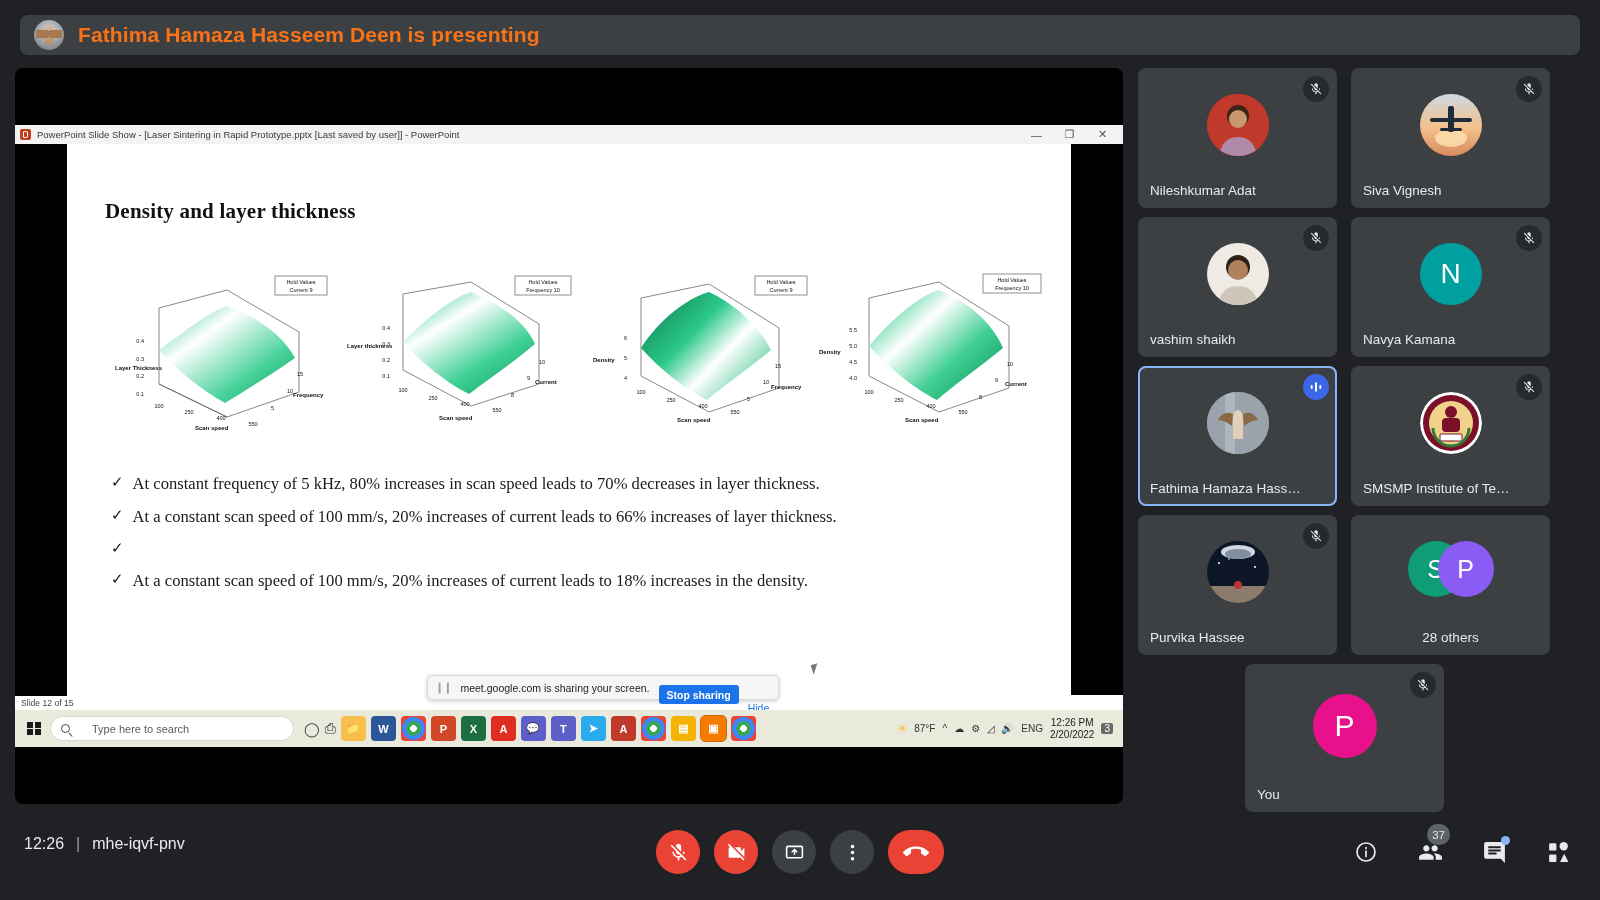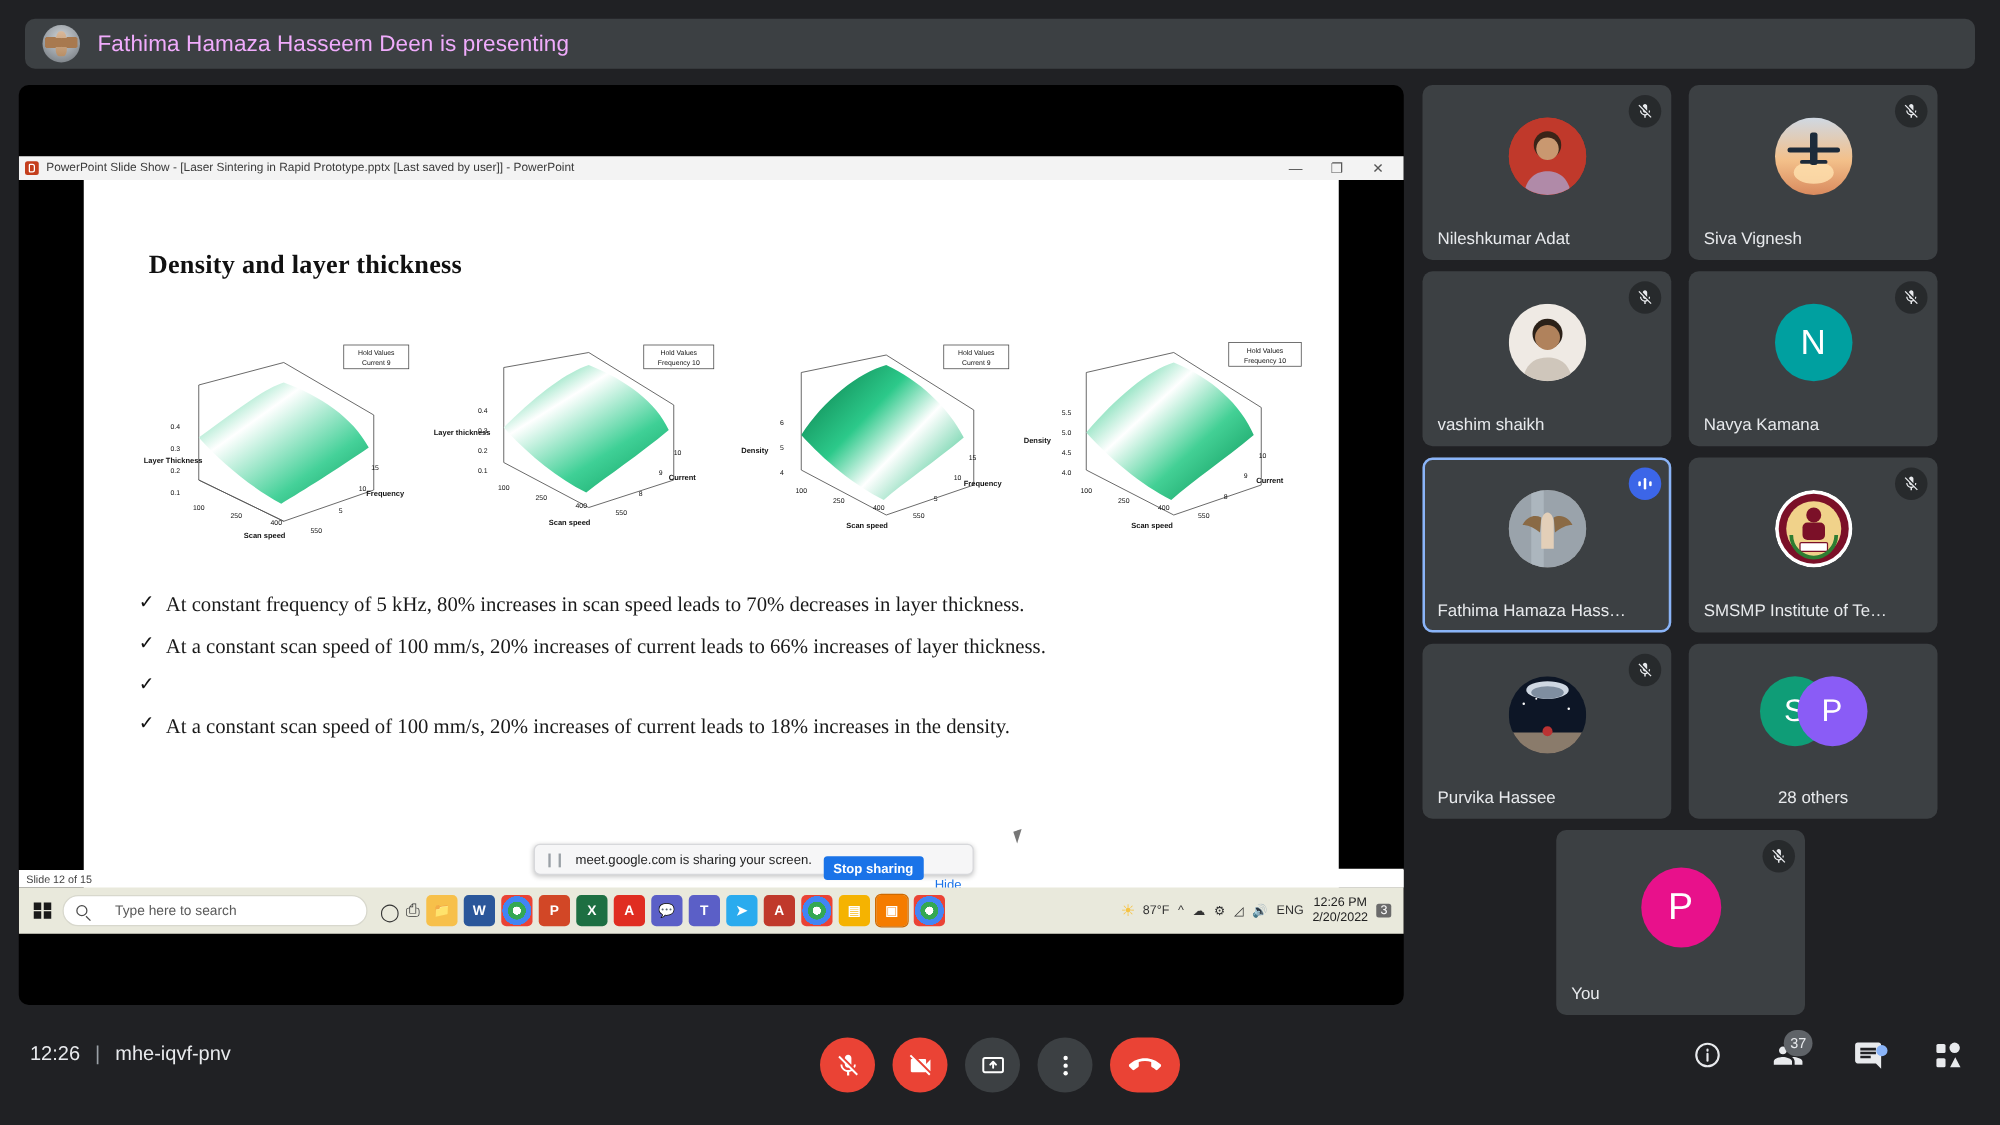--- a/index.html
+++ b/index.html
@@ -30,21 +30,21 @@
     background: linear-gradient(180deg,#d9b89a,#b98f66);
     border-radius: 40% 40% 30% 30%;
   }
   .present-avatar::after {
     content:""; position:absolute; left:50%; top:22%;
     width: 26px; height: 14px; transform: translateX(-50%) rotate(0deg);
     background:
       radial-gradient(ellipse at 18% 50%, #a8794f 0 42%, transparent 43%),
       radial-gradient(ellipse at 82% 50%, #a8794f 0 42%, transparent 43%);
   }
-  .present-text { color: #f0abfc; font-size: 18px; letter-spacing: .1px; }
+  .present-text { color: #f97316; font-size: 21px; letter-spacing: .1px; font-weight: bold; }
 
   
   .stage {
     position: absolute; left: 15px; top: 68px;
     width: 1108px; height: 736px;
     background: #000; border-radius: 8px; overflow: hidden;
   }
   .screen-inner {
     position: absolute; left: 0; top: 57px;
     width: 1108px; height: 622px; background: #000;
@@ -71,21 +71,21 @@
     width: 33px; height:19px; display:flex; align-items:center; justify-content:center;
     font-size:11px; color:#555;
   }
 
   
   .slide {
     position: absolute; left: 52px; top: 19px; width: 1004px; height: 572px;
     background: #fff; overflow: hidden;
   }
   .slide-title {
-    position: absolute; left: 52px; top: 55px;
+    position: absolute; left: 38px; top: 55px;
     font-family: "Liberation Serif", serif; font-weight: bold;
     font-size: 21px; color: #111; letter-spacing: .2px;
   }
 
   
   .plots { position: absolute; left: 30px; top: 128px; width: 960px; height: 160px; }
   .plot { position: absolute; top: 0; width: 240px; height: 160px; }
   .plot svg { width: 240px; height: 160px; display: block; }
 
   
@@ -209,21 +209,21 @@
   .ctl {
     width: 44px; height: 44px; border-radius: 50%;
     display:flex; align-items:center; justify-content:center; cursor:pointer; border:none;
   }
   .ctl.red { background: #ea4335; }
   .ctl.grey { background: #3c4043; }
   .ctl.hang { width: 56px; height: 44px; border-radius: 22px; background:#ea4335; }
   .right-actions {
     position:absolute; right: 22px; top: 28px; display:flex; align-items:center; gap: 24px;
   }
-  .ract { position:relative; width: 40px; height: 40px; display:flex; justify-content:center; cursor:pointer; }
+  .ract { position:relative; width: 40px; height: 40px; display:flex; align-items:center; justify-content:center; cursor:pointer; }
   .badge-count {
     position:absolute; right: 0px; top: -8px; min-width: 21px; height: 21px;
     background:#5f6368; color:#e8eaed; border-radius: 11px; font-size: 11.5px;
     display:flex; align-items:center; justify-content:center; padding: 0 5px;
   }
   .dot-blue {
     position:absolute; right: 4px; top: 4px; width: 9px; height: 9px;
     border-radius:50%; background:#8ab4f8;
   }
 </style>

